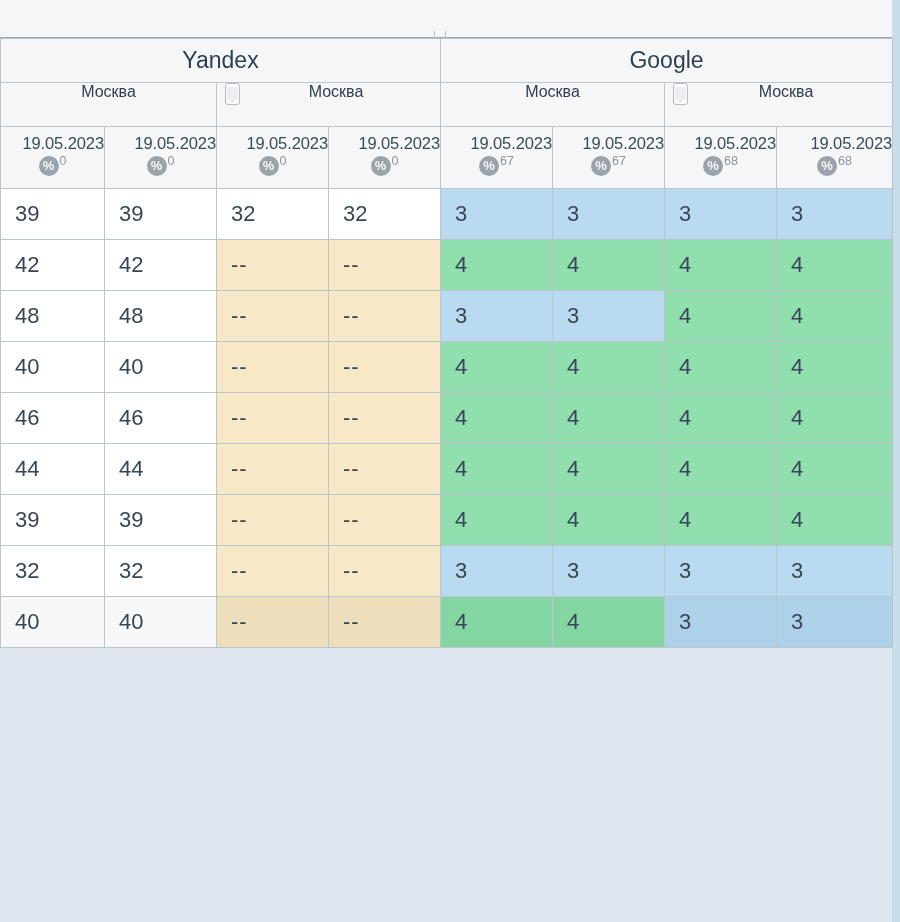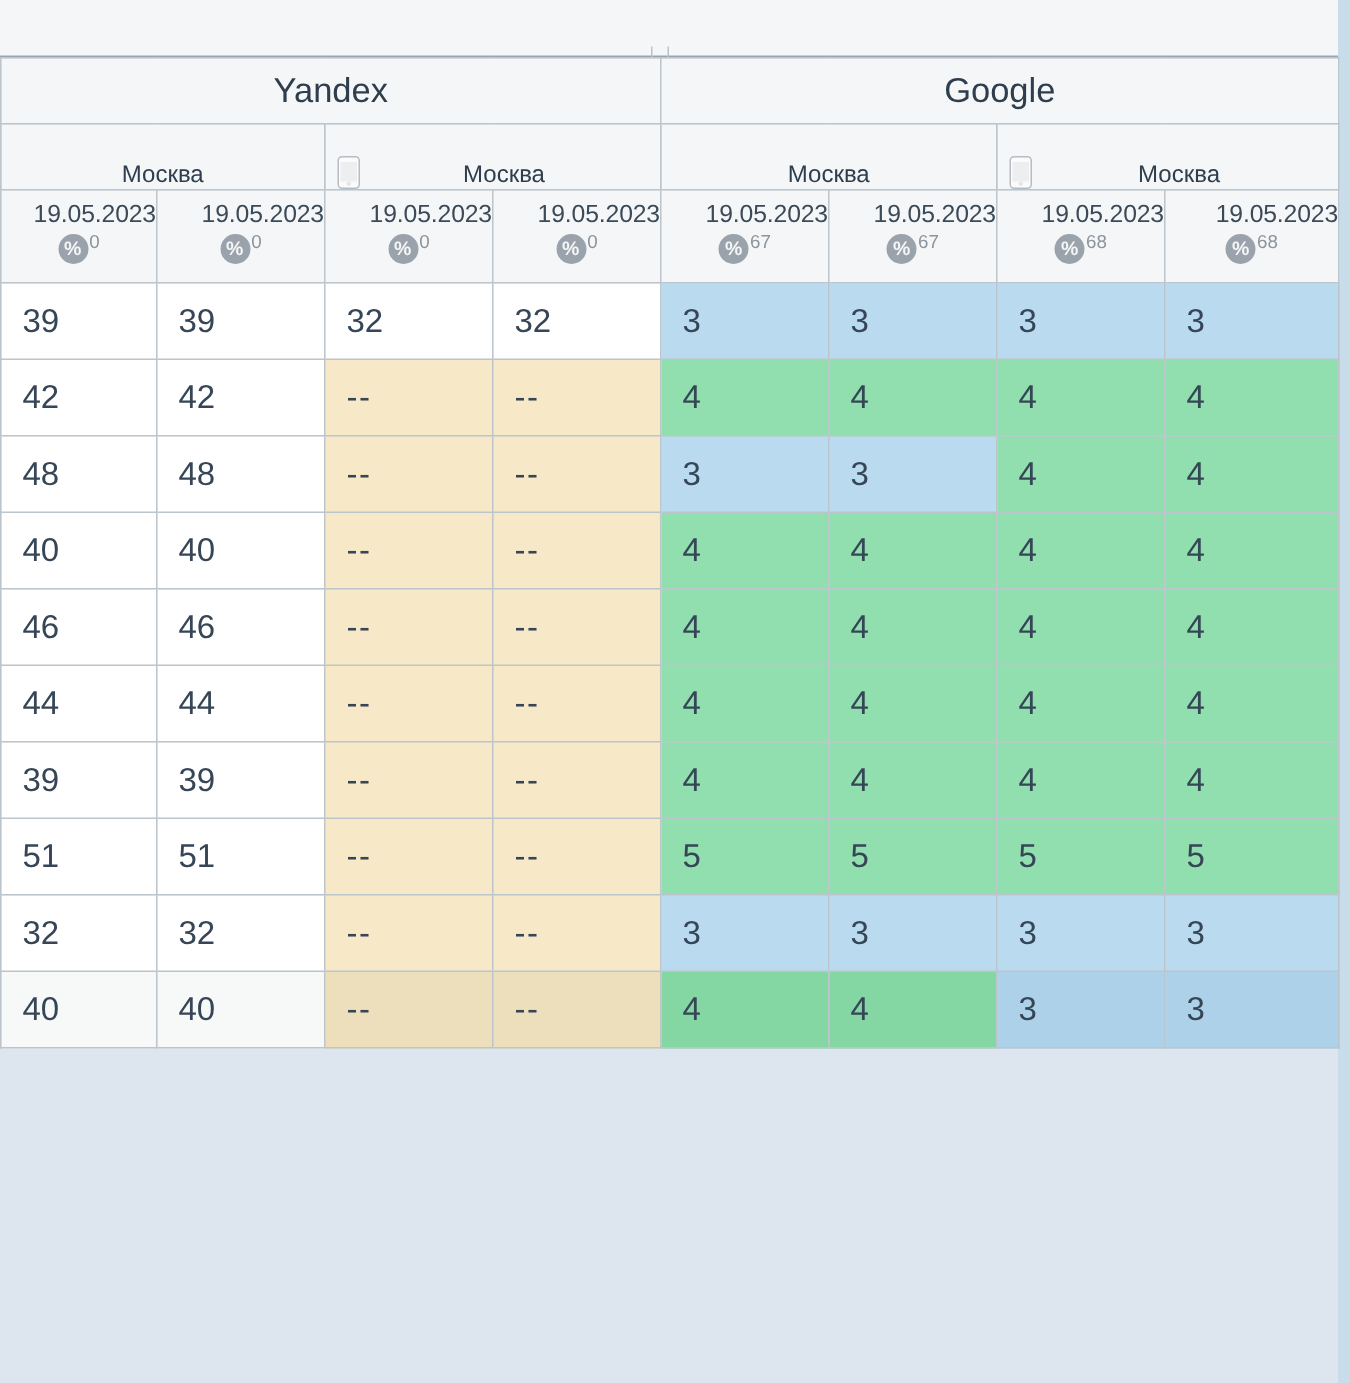--- a/index.html
+++ b/index.html
@@ -40,21 +40,21 @@
     height:44px;background:#f5f6f7;
     font-size:23px;font-weight:400;text-align:center;color:#34495e;
     border-top:none;
   }
   
   .region{
     height:44px;background:#f5f6f7;
     font-size:16px;font-weight:400;text-align:center;color:#34495e;
     position:relative;
   }
-  .region .cellwrap{display:flex;align-items:flex-end;justify-content:center;gap:6px;height:100%;}
+  .region .cellwrap{display:flex;align-items:flex-start;justify-content:center;gap:6px;height:100%;}
   .region .cellwrap.withdev{justify-content:flex-start;padding-left:8px;}
   .region .cellwrap.withdev .lbl{flex:1;text-align:center;padding-right:14px;}
 
   .phone-icon{
     display:inline-block;width:13px;height:20px;
     border:1.4px solid #b5bcc3;border-radius:3px;
     background:#fbfbfc;position:relative;flex:0 0 auto;
   }
   .phone-icon:before{
     content:"";position:absolute;left:1.2px;top:3px;right:1.2px;bottom:4.5px;
@@ -291,30 +291,20 @@
           <td class="cell v-white">39</td>
           <td class="cell v-white">39</td>
           <td class="cell v-beige dash">--</td>
           <td class="cell v-beige dash">--</td>
           <td class="cell v-green">4</td>
           <td class="cell v-green">4</td>
           <td class="cell v-green">4</td>
           <td class="cell v-green">4</td>
         </tr>
         <tr>
-          <td class="cell v-white">51</td>
-          <td class="cell v-white">51</td>
-          <td class="cell v-beige dash">--</td>
-          <td class="cell v-beige dash">--</td>
-          <td class="cell v-green">5</td>
-          <td class="cell v-green">5</td>
-          <td class="cell v-green">5</td>
-          <td class="cell v-green">5</td>
-        </tr>
-        <tr>
           <td class="cell v-white">32</td>
           <td class="cell v-white">32</td>
           <td class="cell v-beige dash">--</td>
           <td class="cell v-beige dash">--</td>
           <td class="cell v-blue">3</td>
           <td class="cell v-blue">3</td>
           <td class="cell v-blue">3</td>
           <td class="cell v-blue">3</td>
         </tr>
         <tr class="lastrow">

